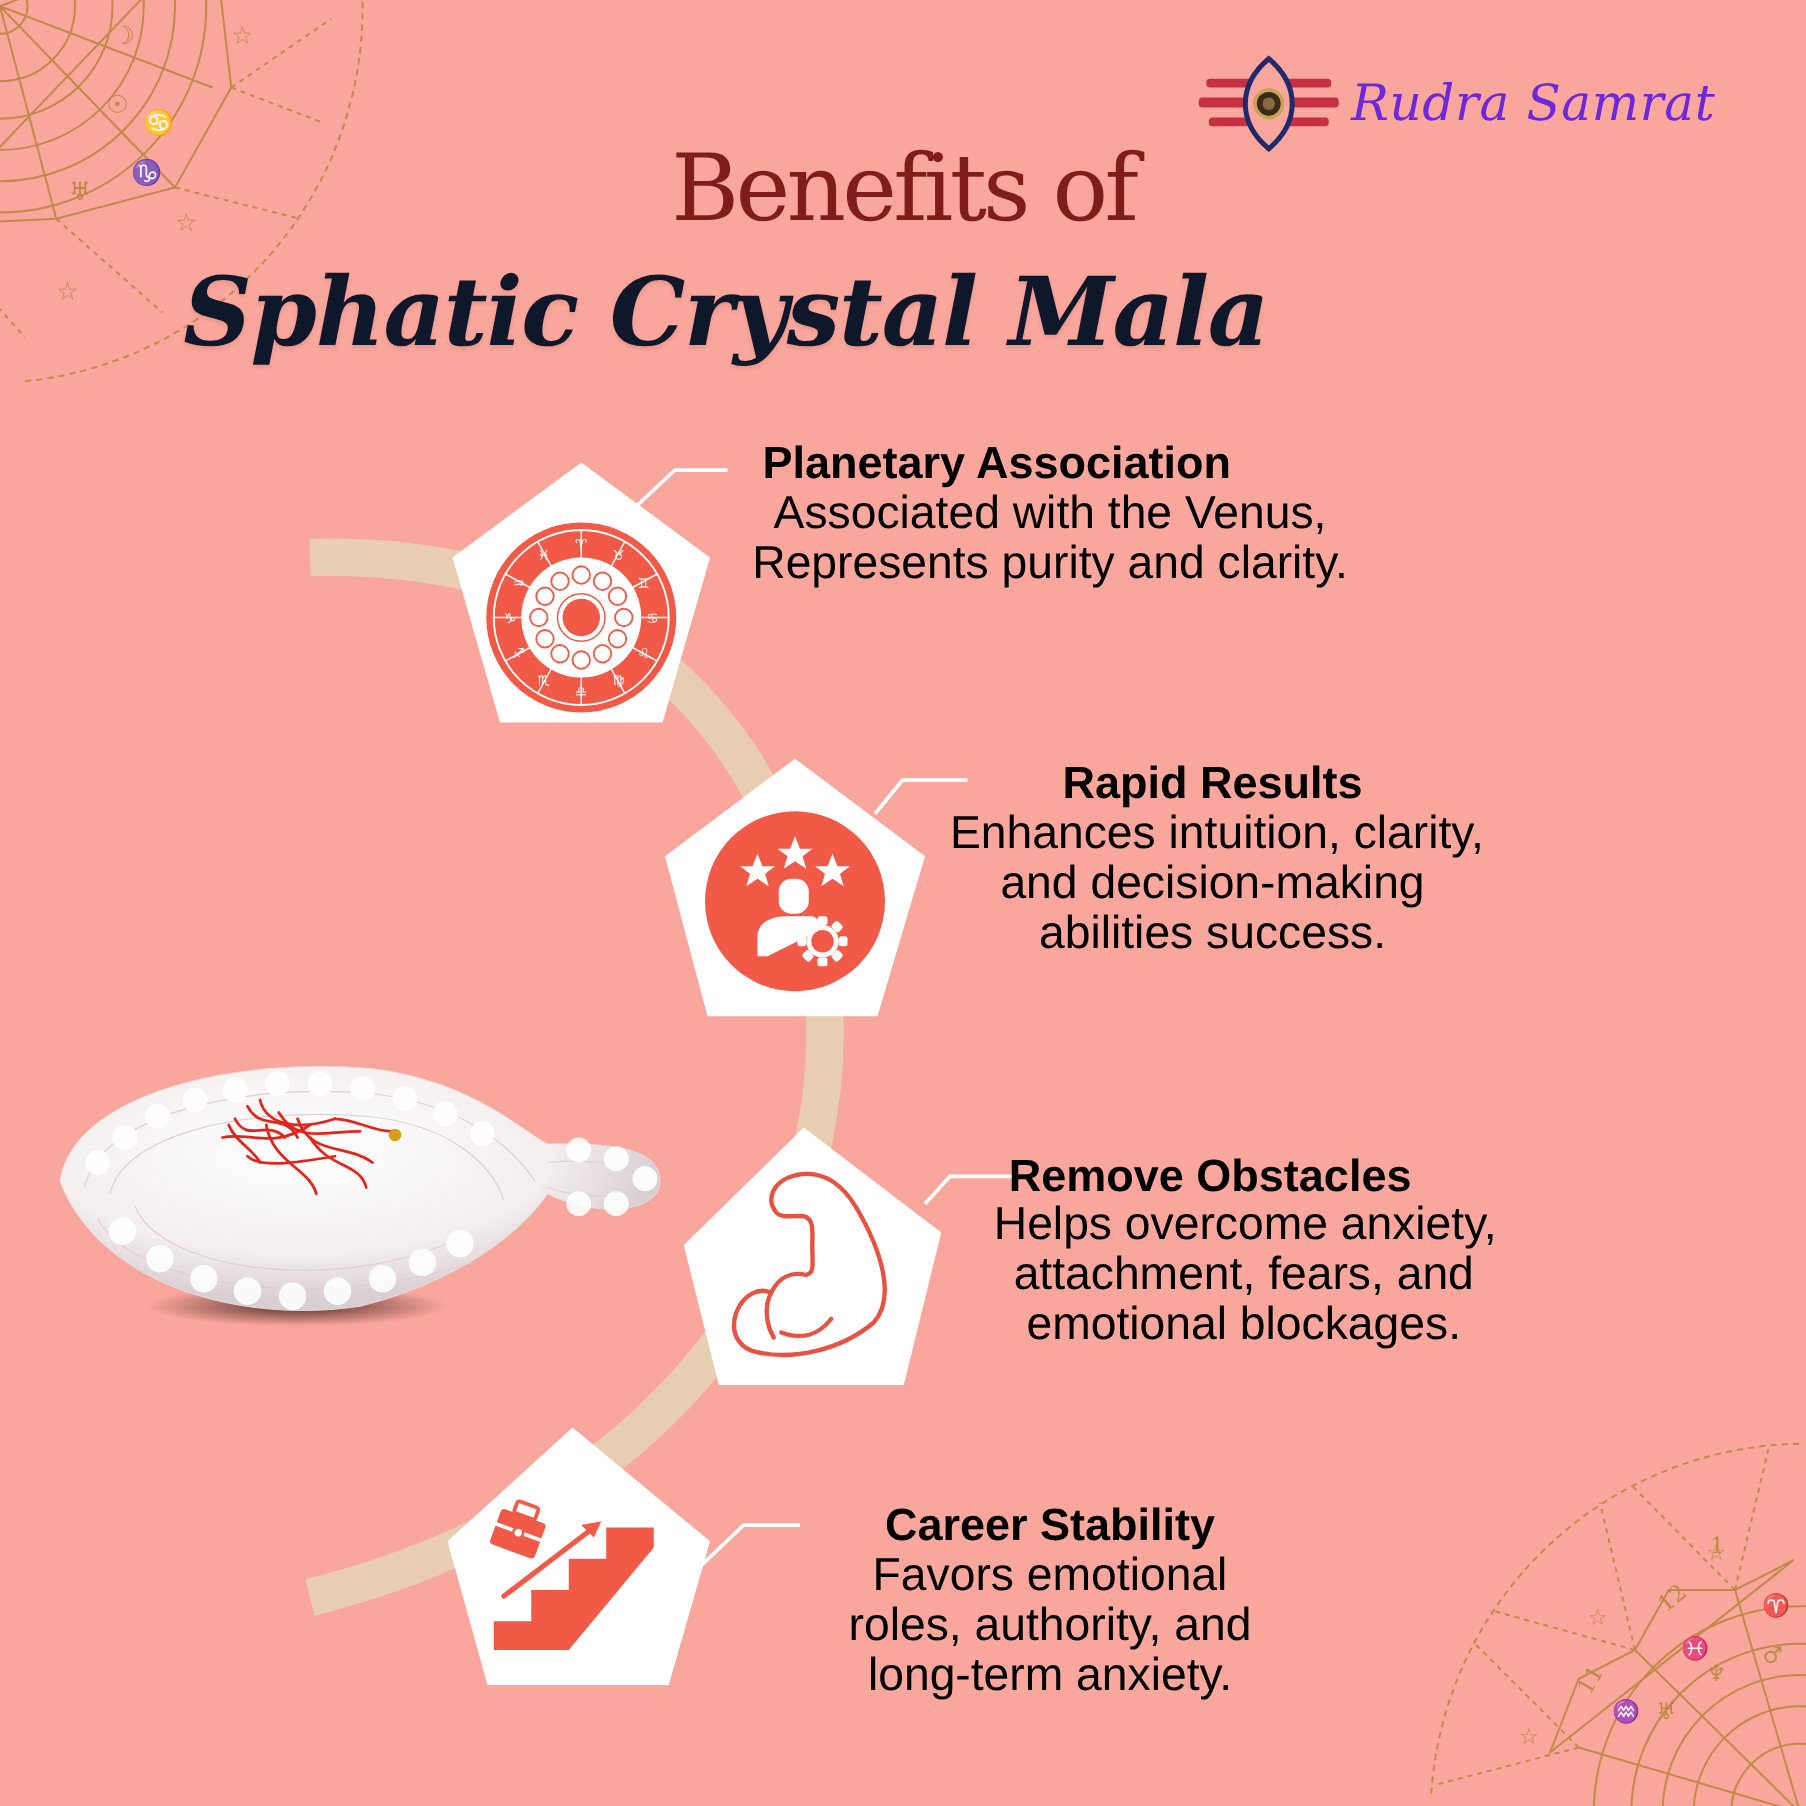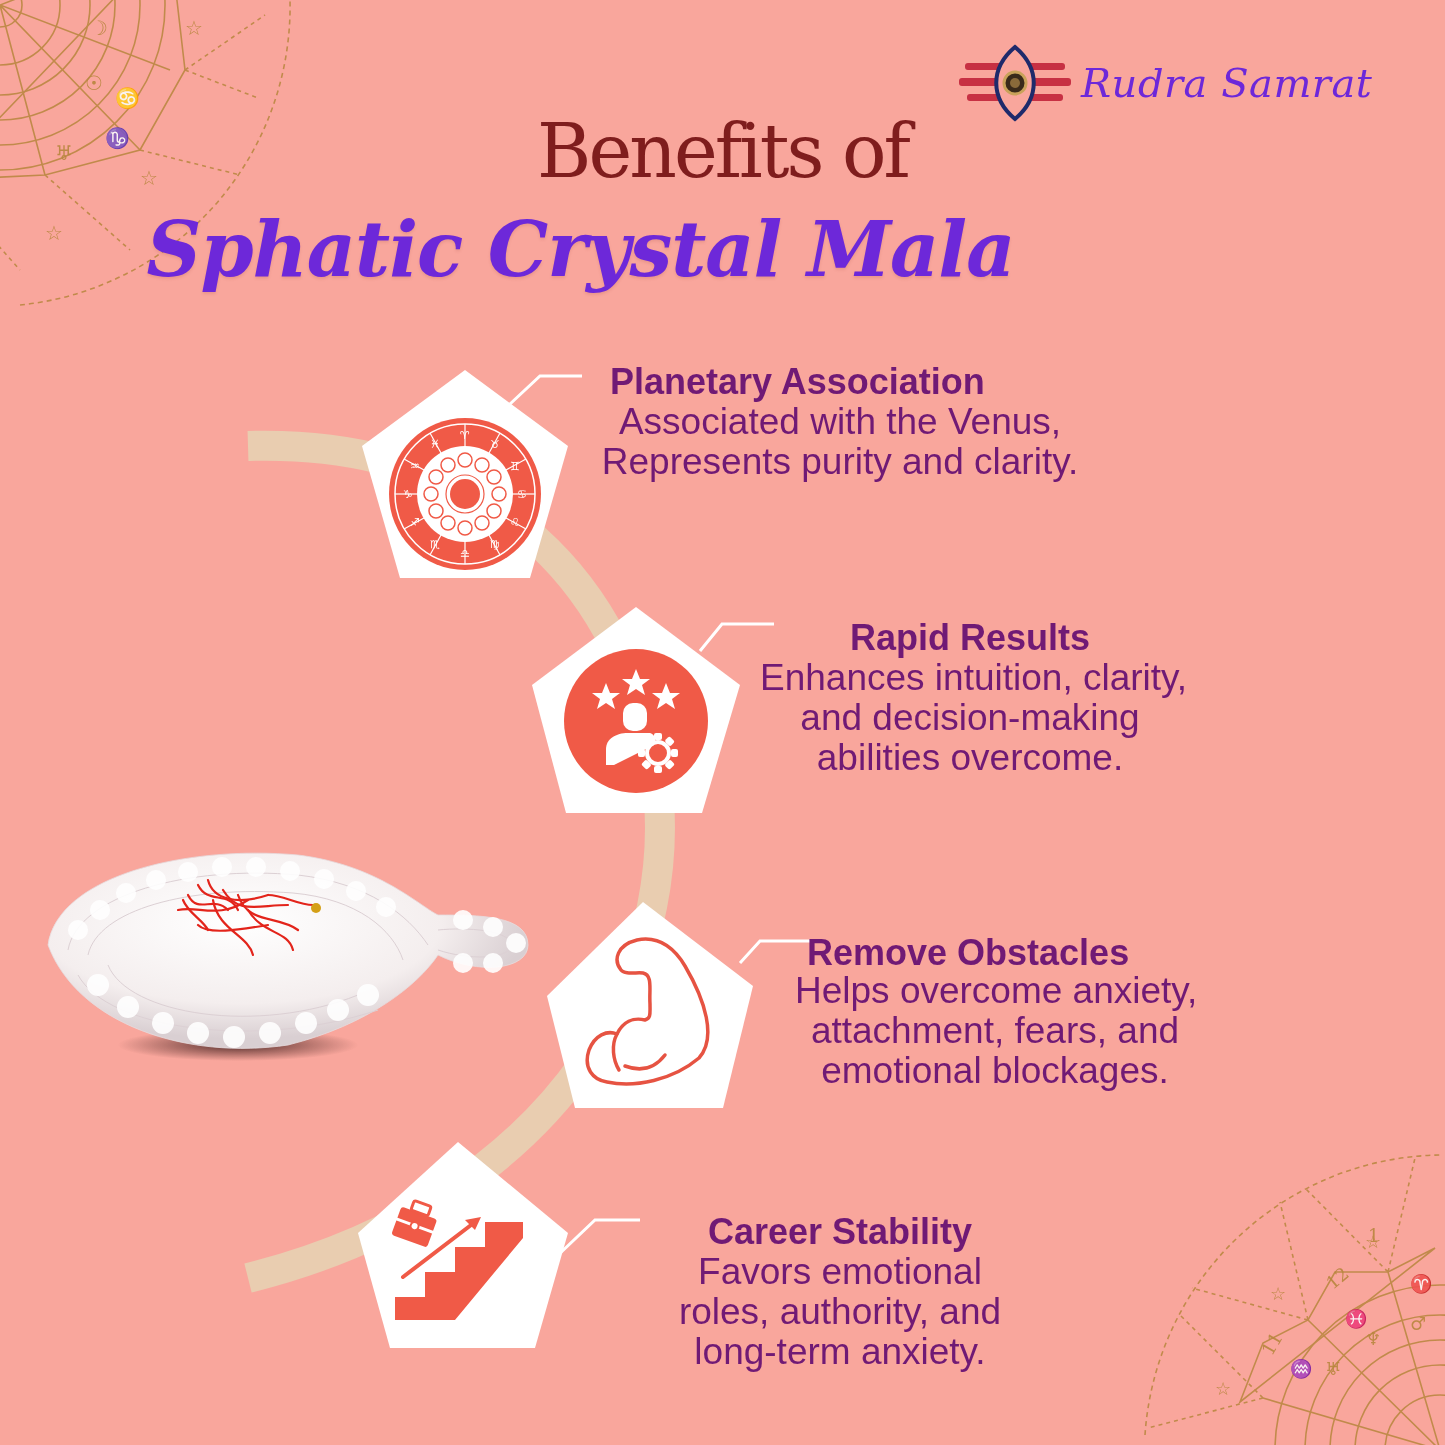--- a/index.html
+++ b/index.html
@@ -3,24 +3,24 @@
 <meta charset="utf-8">
 <style>
   html, body { margin:0; padding:0; }
   body { width:1445px; height:1445px; overflow:hidden; background:#F8A59B; position:relative; font-family:"DejaVu Sans", sans-serif; }
   .canvas { position:absolute; left:0; top:0; width:1445px; height:1445px; background:#F9A69C; overflow:hidden; }
   .deco { position:absolute; }
   .logo { position:absolute; left:955px; top:38px; width:450px; height:90px; display:flex; align-items:center; }
   .logo-mark { width:120px; height:80px; position:relative; }
   .logo-text { font-family:"DejaVu Serif", serif; font-style:italic; font-size:40px; color:#6d28d9; margin-left:6px; letter-spacing:0.5px; }
   .title-top { position:absolute; left:0; width:1445px; top:108px; text-align:center; font-family:"DejaVu Serif", serif; font-size:74px; color:#7f1d1d; letter-spacing:-3px; padding-left:0; }
-  .title-main { position:absolute; left:0; width:1161px; top:205px; text-align:center; font-family:"DejaVu Serif", serif; font-style:italic; font-weight:bold; font-size:76px; color:#6d28d9; letter-spacing:-1px; text-shadow:0 2px 3px rgba(150,60,50,0.15); }
+  .title-main { position:absolute; left:0; width:1161px; top:205px; text-align:center; font-family:"DejaVu Serif", serif; font-style:italic; font-weight:bold; font-size:76px; color:#0f172a; letter-spacing:-1px; text-shadow:0 2px 3px rgba(150,60,50,0.15); }
   .arc { position:absolute; left:0; top:0; }
   .badge { position:absolute; }
-  .benefit { position:absolute; color:#701a75; text-align:center;margin-top:12px; }
+  .benefit { position:absolute; color:#000000; text-align:center; }
   .benefit .h { font-family:"Liberation Sans", sans-serif; font-weight:bold; font-size:36px; line-height:44px; white-space:nowrap; }
   .benefit .d { font-family:"Liberation Sans", sans-serif; font-size:37px; line-height:40px; white-space:nowrap; }
   .product { position:absolute; left:38px; top:835px; width:500px; height:240px; }
 </style>
 </head>
 <body>
 
 <div class="canvas">
 
   <svg class="deco" style="left:-160px;top:-170px;" width="460" height="480" viewBox="0 0 460 480">
@@ -278,21 +278,21 @@
   <div class="benefit" style="left:580px;top:348px;width:520px;">
     <div class="h" style="text-align:left;padding-left:30px;">Planetary Association</div>
     <div class="d" style="margin-top:-2px;">Associated with the Venus,</div>
     <div class="d">Represents purity and clarity.</div>
   </div>
 
   <div class="benefit" style="left:760px;top:604px;width:420px;">
     <div class="h">Rapid Results</div>
     <div class="d" style="margin-top:-2px;">Enhances intuition, clarity,</div>
     <div class="d">and decision-making</div>
-    <div class="d">abilities overcome.</div>
+    <div class="d">abilities success.</div>
   </div>
 
   <div class="benefit" style="left:795px;top:919px;width:400px;">
     <div class="h" style="text-align:left;padding-left:12px;">Remove Obstacles</div>
     <div class="d" style="margin-top:-4px;">Helps overcome anxiety,</div>
     <div class="d">attachment, fears, and</div>
     <div class="d">emotional blockages.</div>
   </div>
 
   <div class="benefit" style="left:640px;top:1198px;width:400px;">

